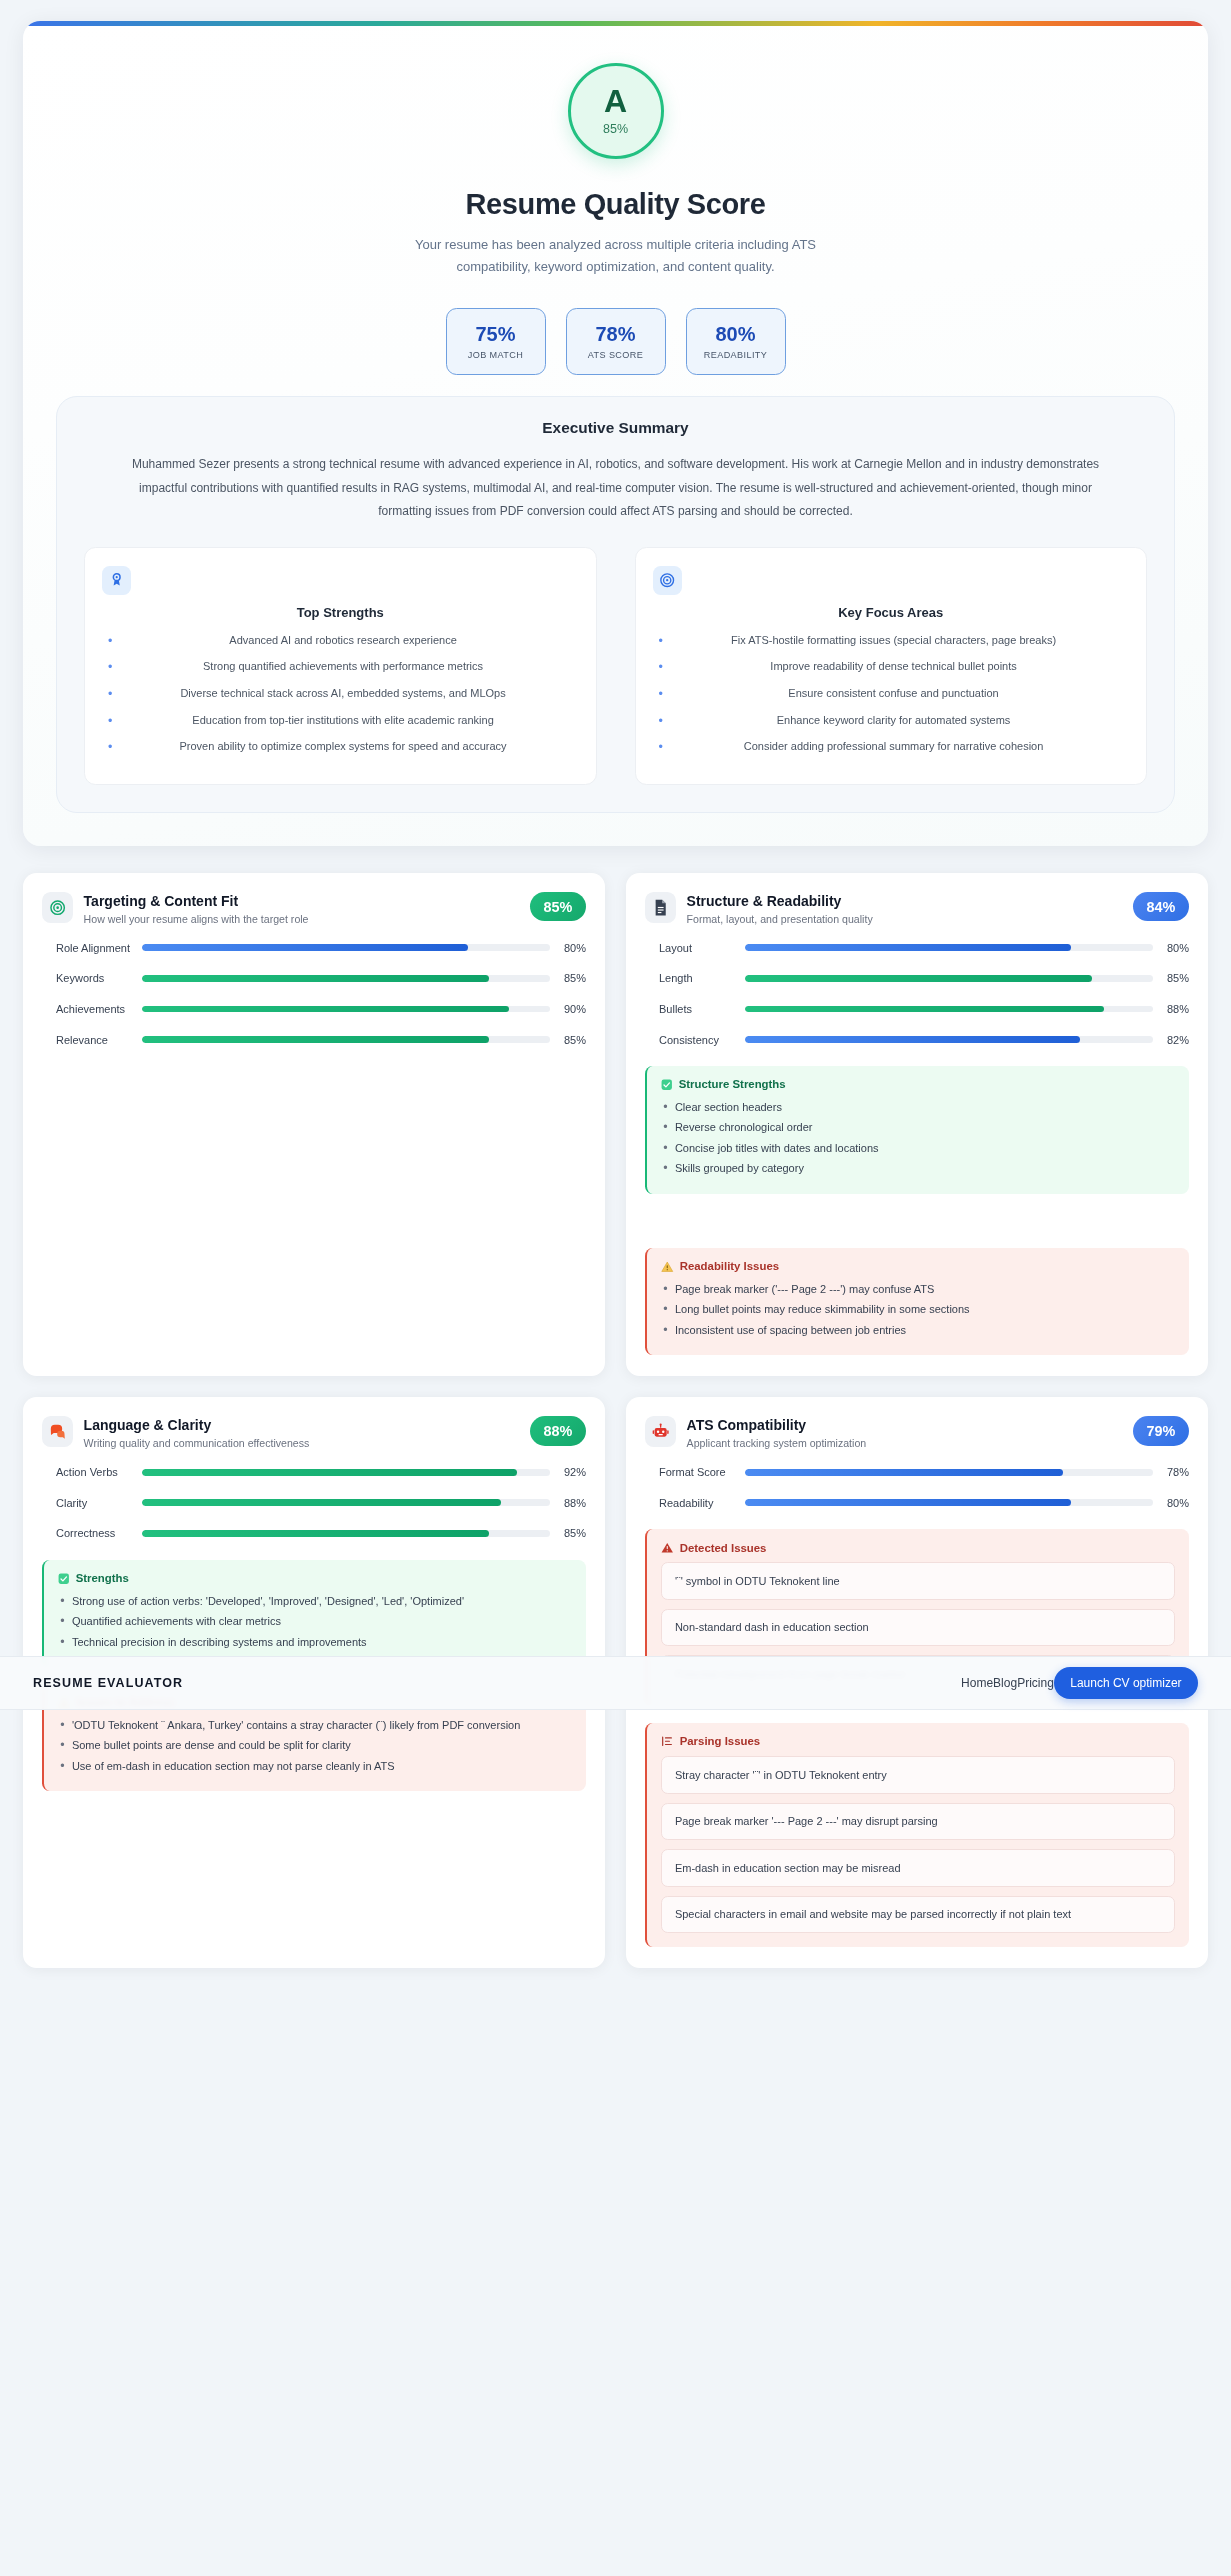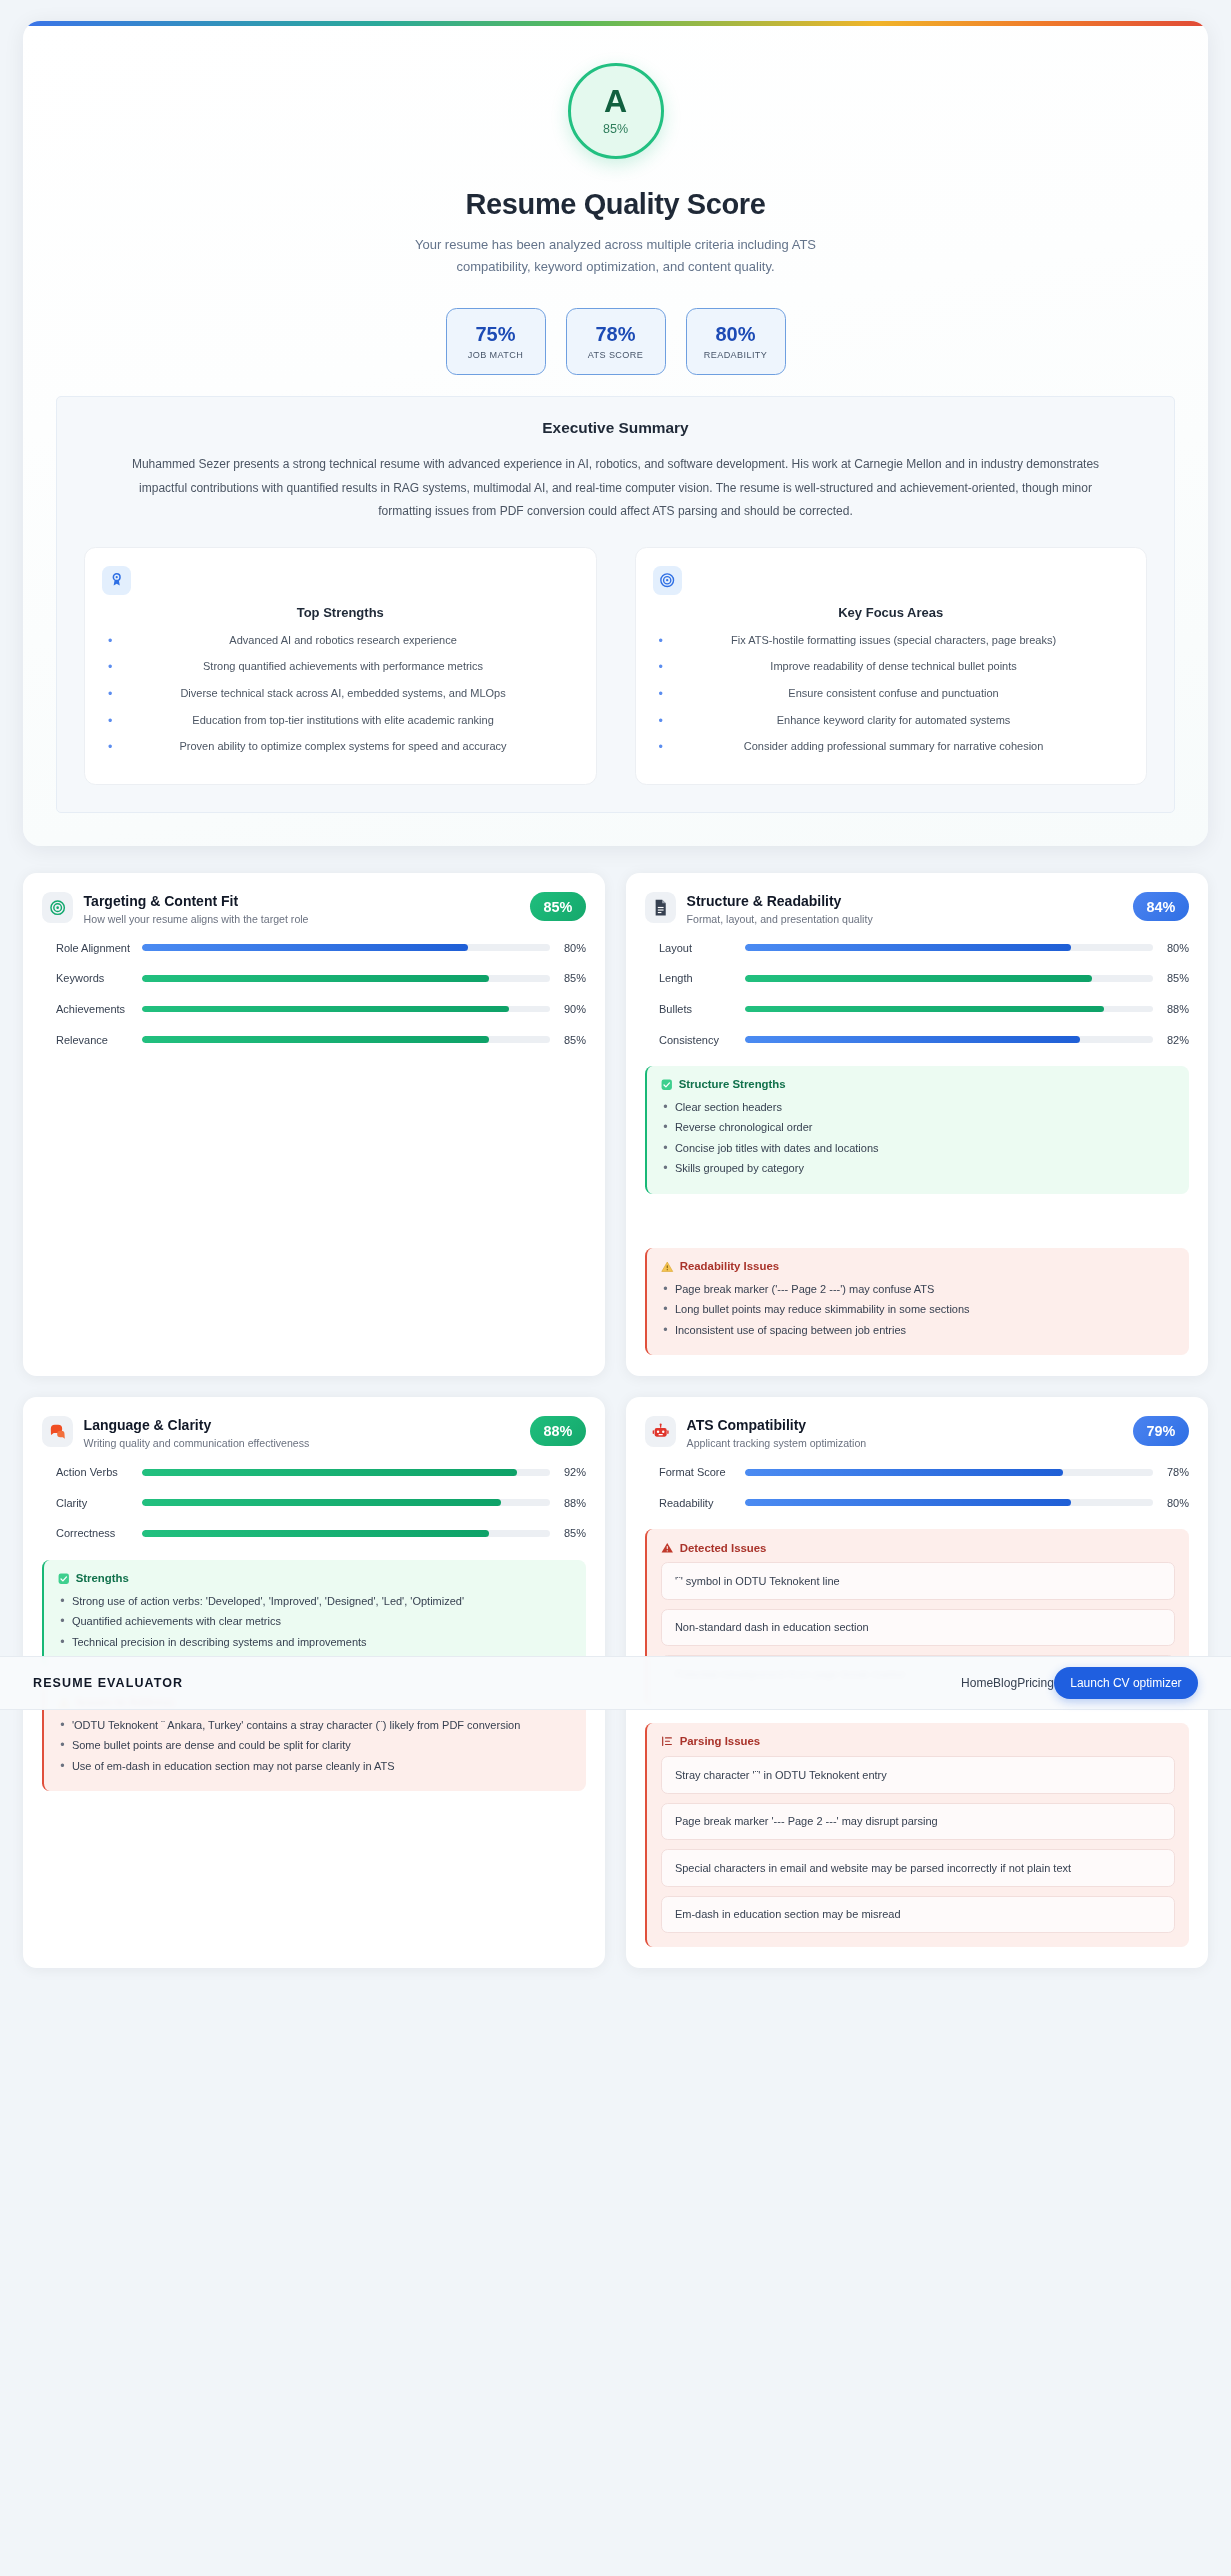--- a/index.html
+++ b/index.html
@@ -57,21 +57,21 @@
     border-radius: 10.6px;
   }
   .metric-val { font-size: 20px; font-weight: bold; color: #1d4bb5; line-height: 1; }
   .metric-lbl { font-size: 9.1px; color: #475569; letter-spacing: 0.4px; margin-top: 6.7px; }
 
   
   .exec {
     margin-top: 21px;
     background: #f5f8fb;
     border: 1px solid #e6edf5;
-    border-radius: 5px;
+    border-radius: 21px;
     padding: 22px 27px 27px 27px;
   }
   .exec-title { font-size: 15.4px; font-weight: bold; color: #1f2937; }
   .exec-body {
     font-size: 12px; color: #4b5563; line-height: 1.95;
     margin: 16.4px auto 0 auto; max-width: 972px;
   }
 
   .two-col { display: flex; gap: 38px; margin-top: 24px; }
   .sub-card {
@@ -525,22 +525,22 @@
             <rect x="1.4" y="2" width="1.5" height="12" rx=".5"></rect>
             <rect x="5" y="3" width="9" height="1.5" rx=".7"></rect>
             <rect x="5" y="7.2" width="6.5" height="1.5" rx=".7"></rect>
             <rect x="5" y="11.4" width="9" height="1.5" rx=".7"></rect>
           </svg>
         </span>
         <span>Parsing Issues</span>
       </div>
       <div class="chip">Stray character '¨' in ODTU Teknokent entry</div>
       <div class="chip">Page break marker '--- Page 2 ---' may disrupt parsing</div>
+      <div class="chip">Em-dash in education section may be misread</div>
       <div class="chip">Special characters in email and website may be parsed incorrectly if not plain text</div>
-      <div class="chip">Em-dash in education section may be misread</div>
     </div>
   </div>
 
 </div>
 
 <div class="navbar">
   <div class="brand">RESUME EVALUATOR</div>
   <div class="nav-right">
     <a class="nav-link" href="#">Home</a>
     <a class="nav-link" href="#">Blog</a>

